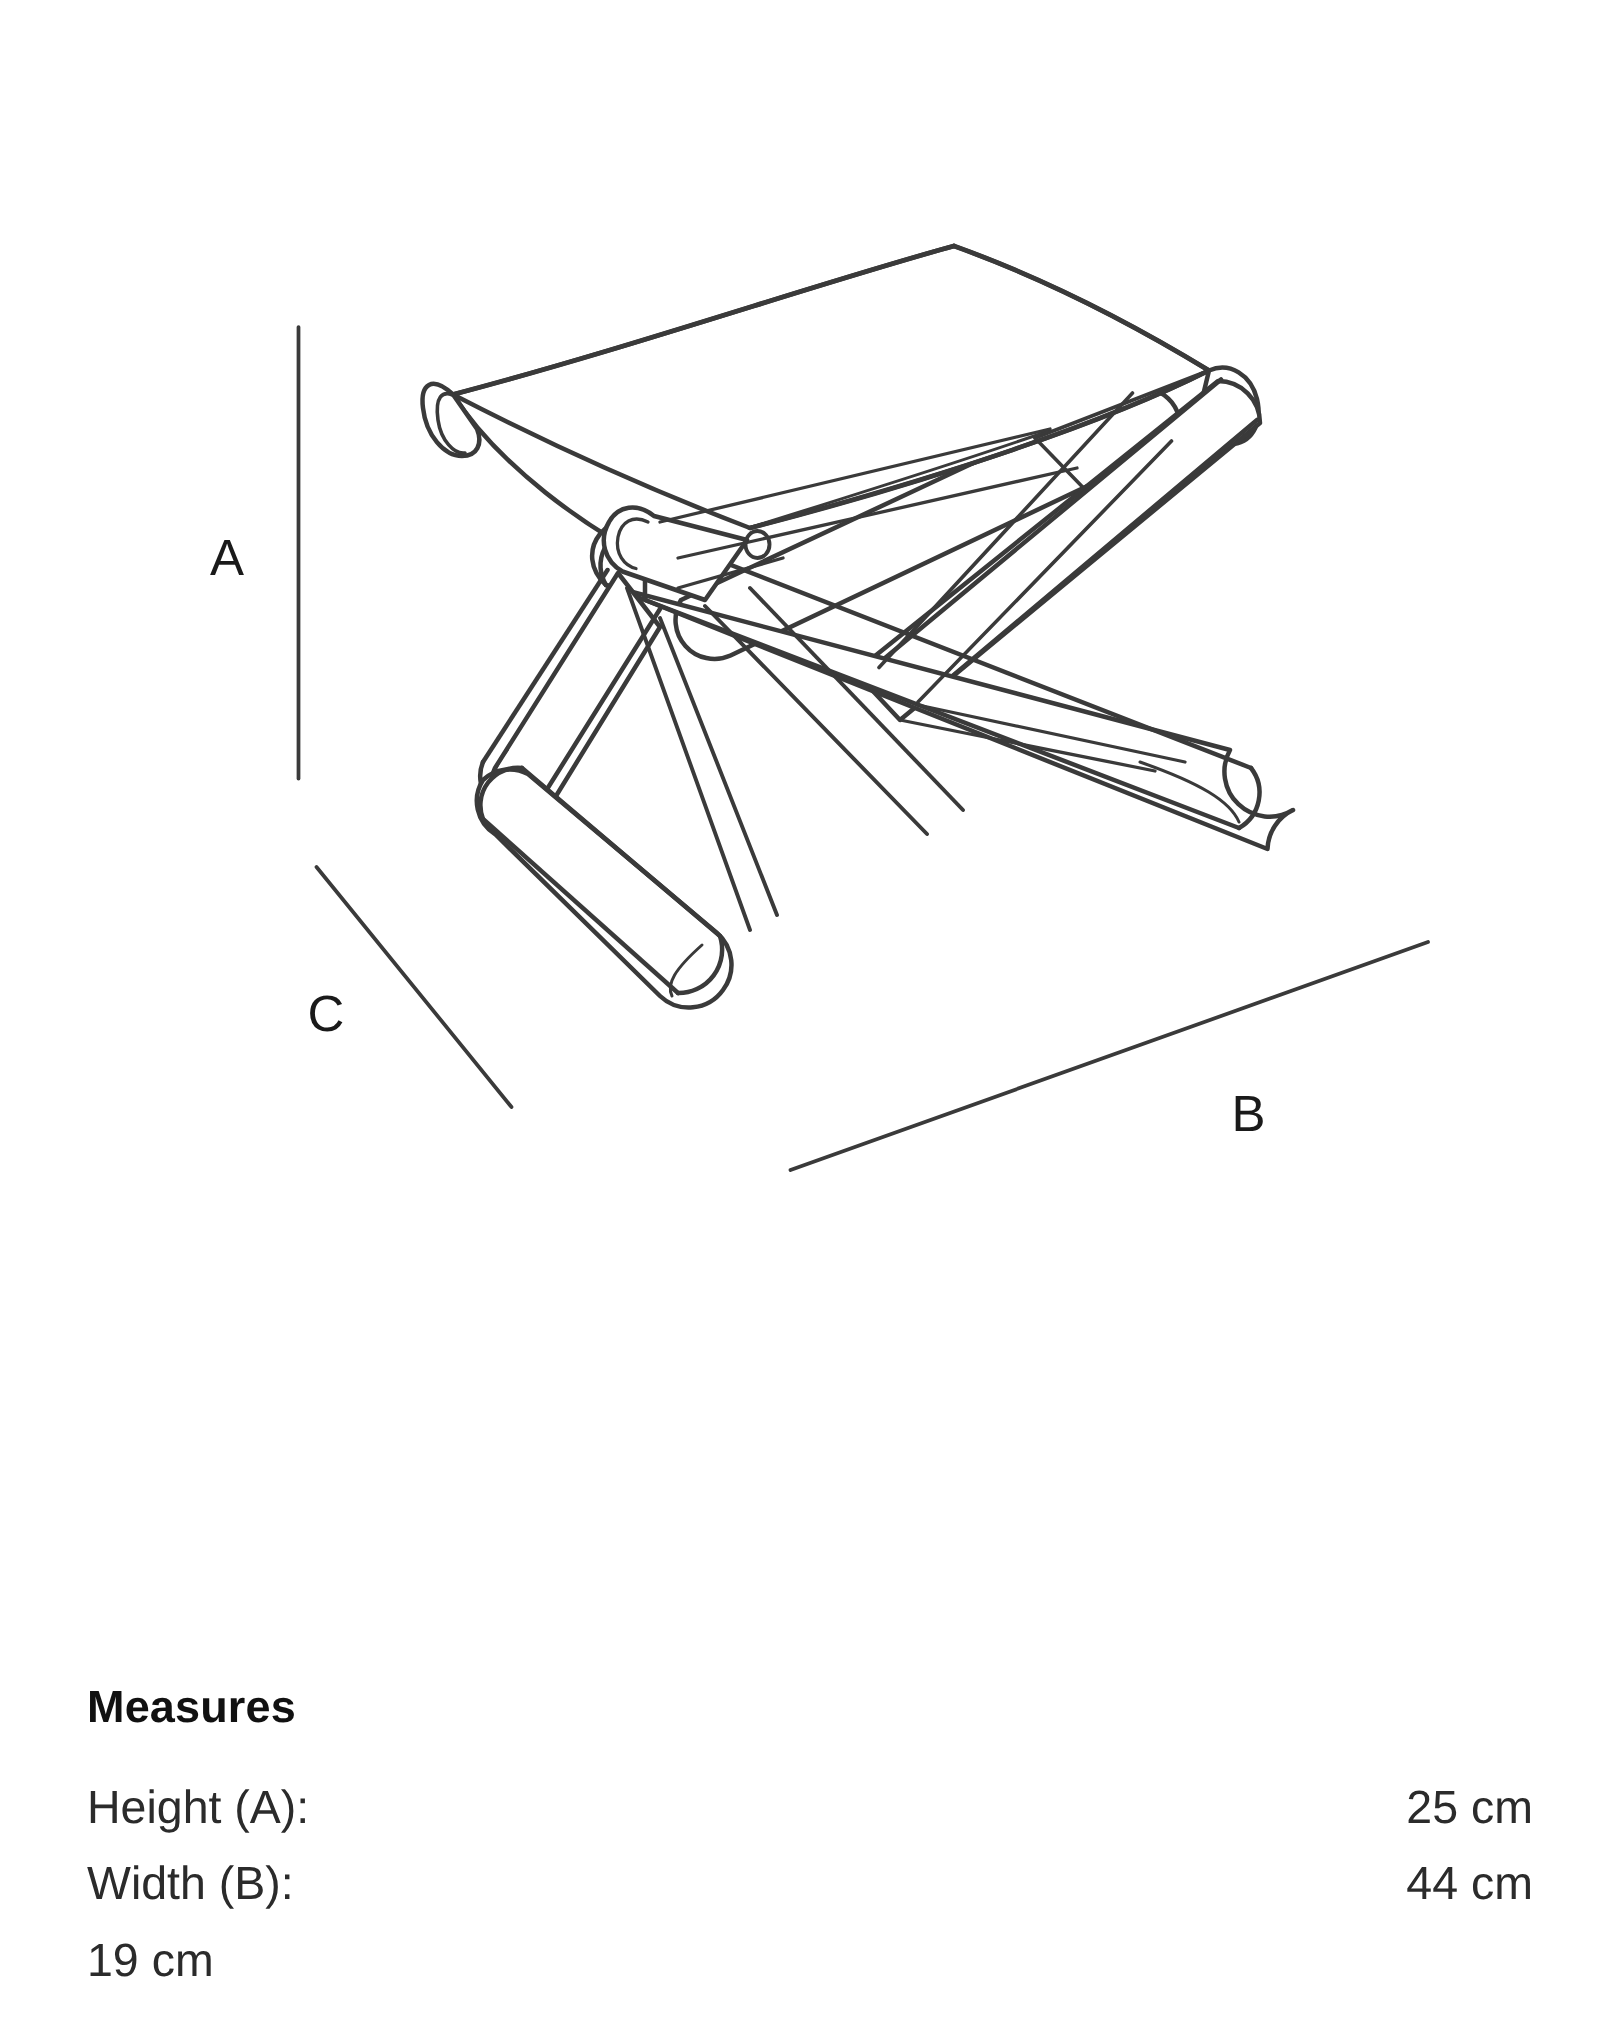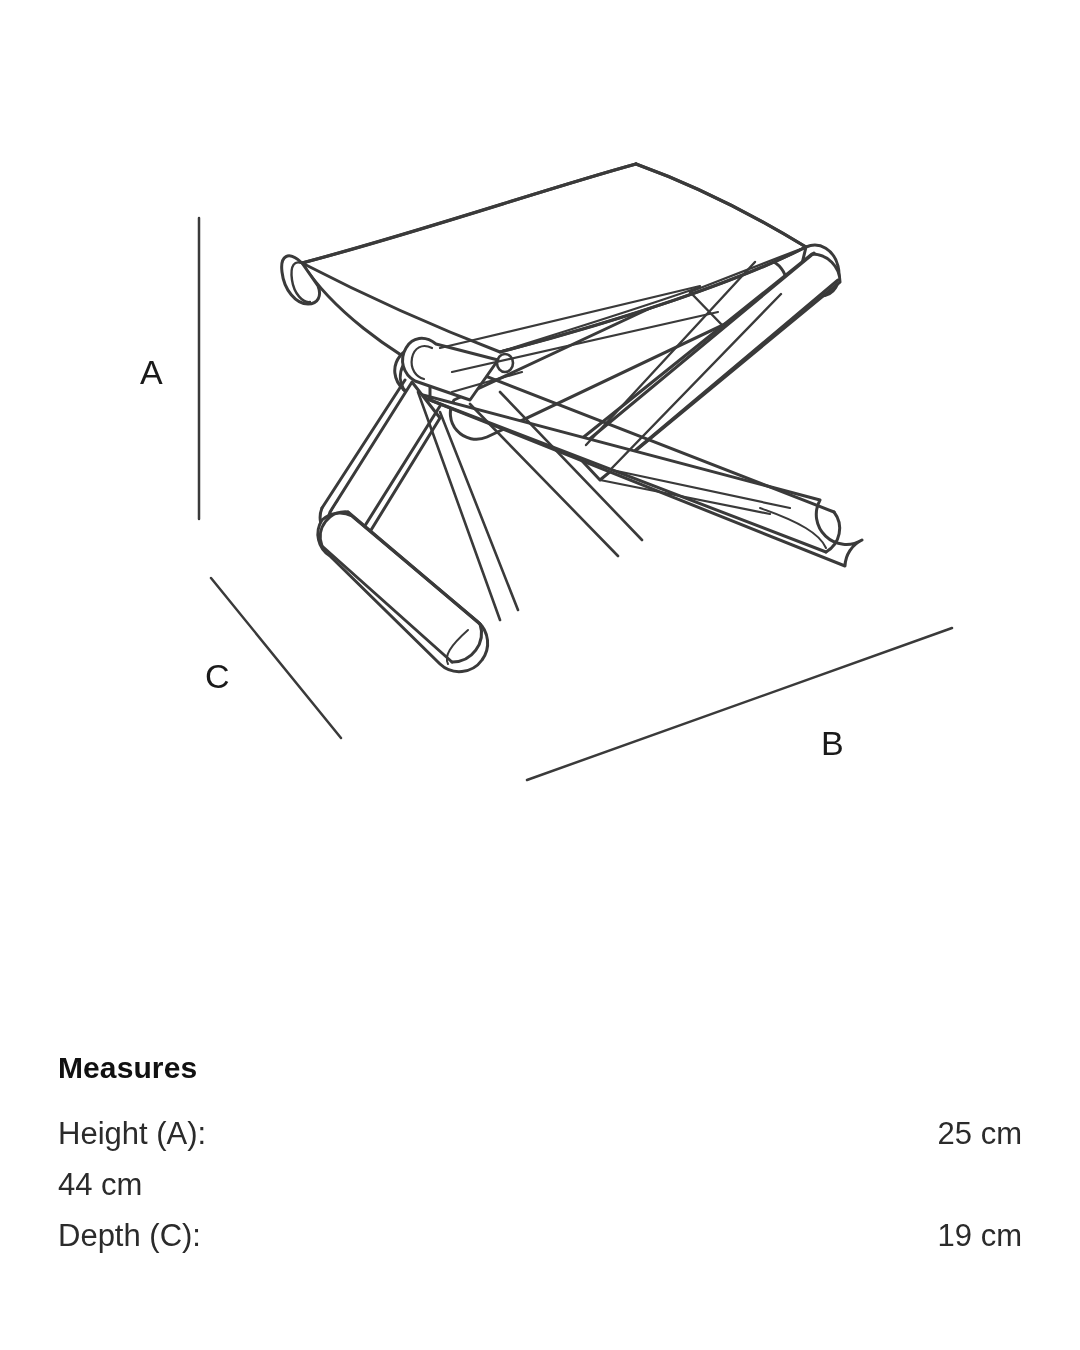--- a/index.html
+++ b/index.html
@@ -44,21 +44,21 @@
     letter-spacing: 0.2px;
   }
   #dim-label-a { left: 140px; top: 355px; }
   #dim-label-b { left: 821px; top: 726px; }
   #dim-label-c { left: 205px; top: 659px; }
 
   
   #measures-section {
     position: absolute;
     left: 58px;
-    top: 1051px;
+    top: 1122px;
     width: 964px;
   }
   #measures-heading {
     font-size: 30px;
     font-weight: 700;
     color: #111111;
     letter-spacing: 0.1px;
     margin: 0 0 22px 0;
     line-height: 1.15;
   }
@@ -232,21 +232,21 @@
 
 <div id="measures-section">
   <h2 id="measures-heading">Measures</h2>
 
   <div class="measure-row">
     <span class="measure-label">Height (A):</span>
     <span class="measure-value">25 cm</span>
   </div>
 
   <div class="measure-row">
+    <span class="measure-label">Width (B):</span>
     <span class="measure-value">44 cm</span>
   </div>
 
   <div class="measure-row">
-    <span class="measure-label">Depth (C):</span>
     <span class="measure-value">19 cm</span>
   </div>
 
 </div>
 
 </body></html>

